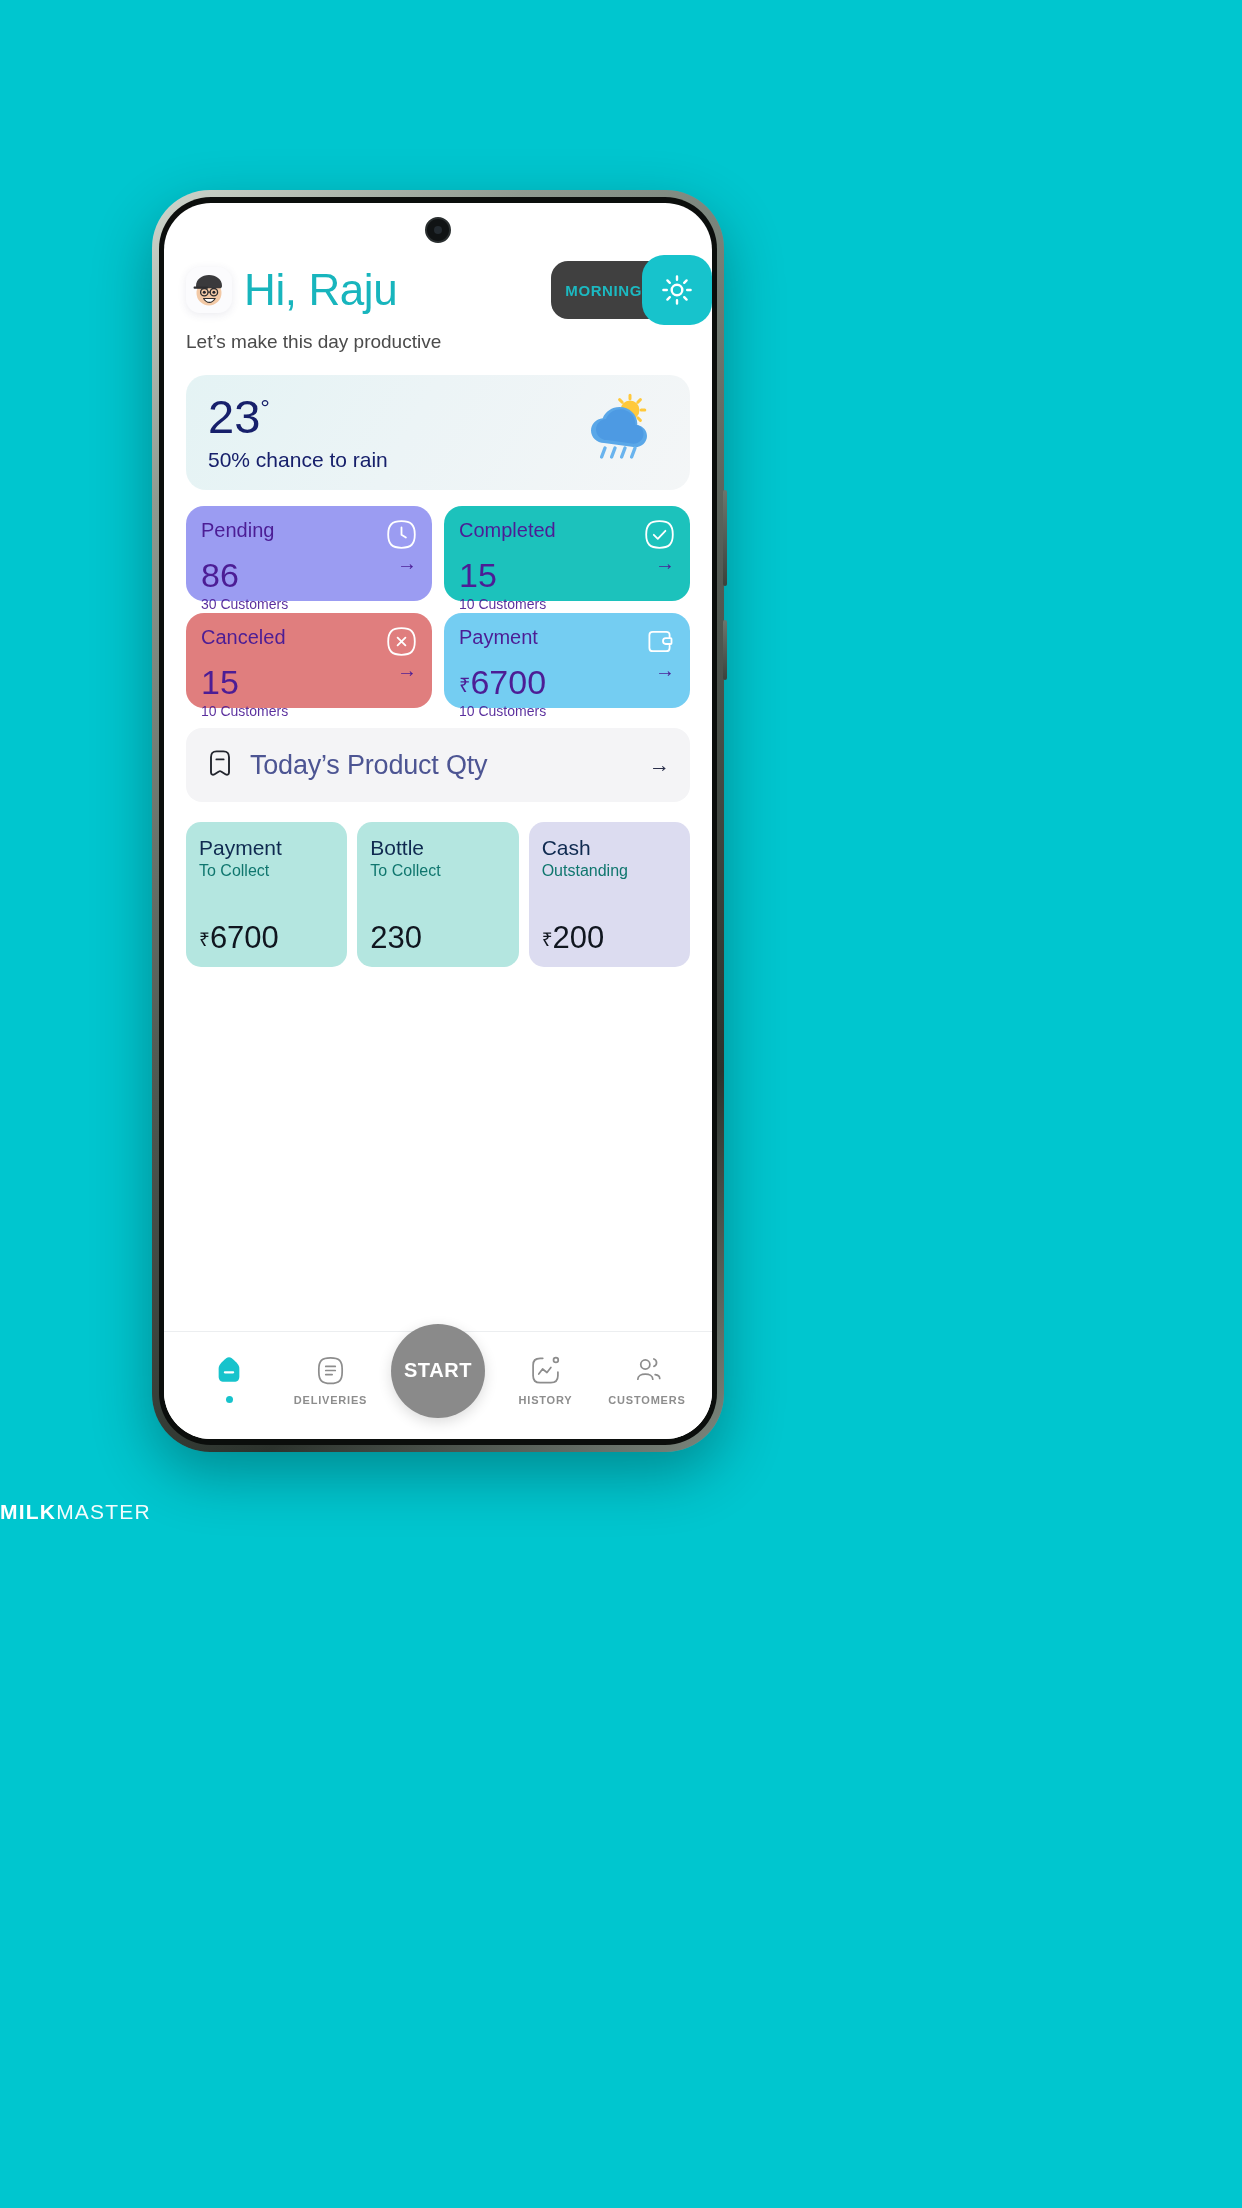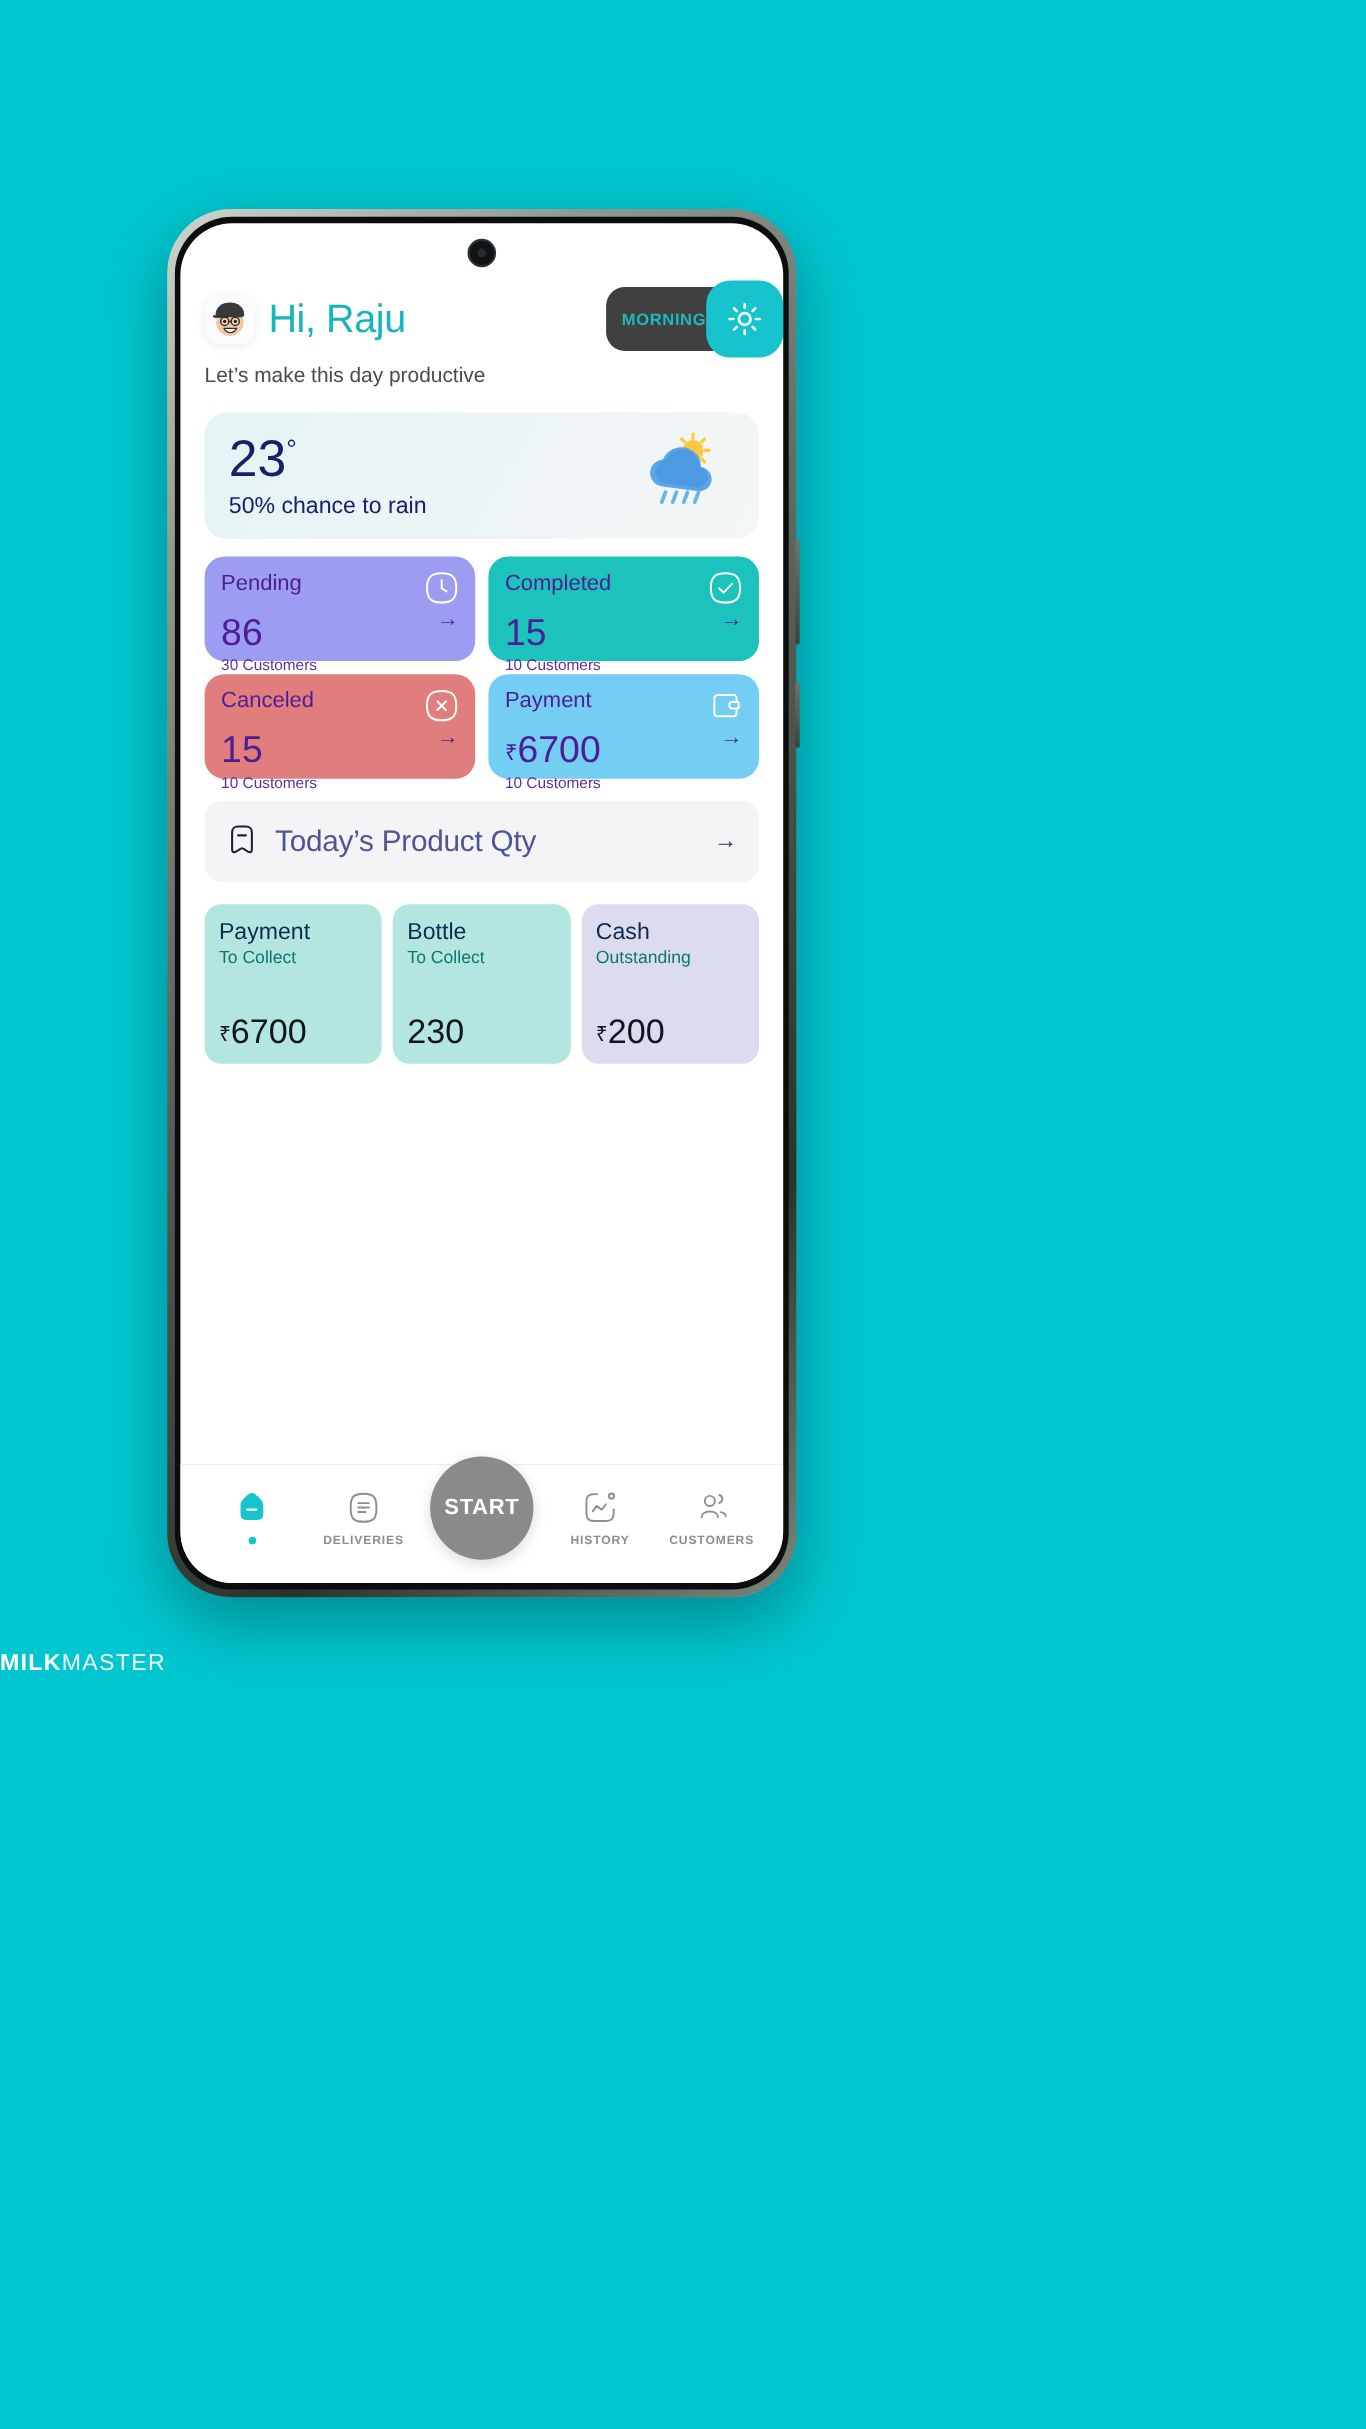--- a/index.html
+++ b/index.html
@@ -63,21 +63,21 @@
   #header-row { display:flex; align-items:center; gap:12px; margin-top:14px; }
   #avatar {
     width:46px;height:46px;border-radius:14px;
     background:#fbfbfd;
     box-shadow:0 2px 8px rgba(60,60,110,.10);
     display:flex;align-items:center;justify-content:center;
     font-size:30px; line-height:1; flex:none;
     overflow:hidden;
   }
   #greeting {
-    color:#18b5bd; font-size:36px; font-weight:400; letter-spacing:-.4px;
+    color:#18b5bd; font-size:44px; font-weight:400; letter-spacing:-.4px;
     white-space:nowrap;
   }
   #daypart-pill {
     margin-left:auto; position:relative;
     height:58px; border-radius:17px;
     background:#404040;
     display:flex; align-items:center;
     padding:0 48px 0 14px;
   }
   #daypart-label { color:#1cb9c1; font-size:15px; letter-spacing:.6px; font-weight:600; }

